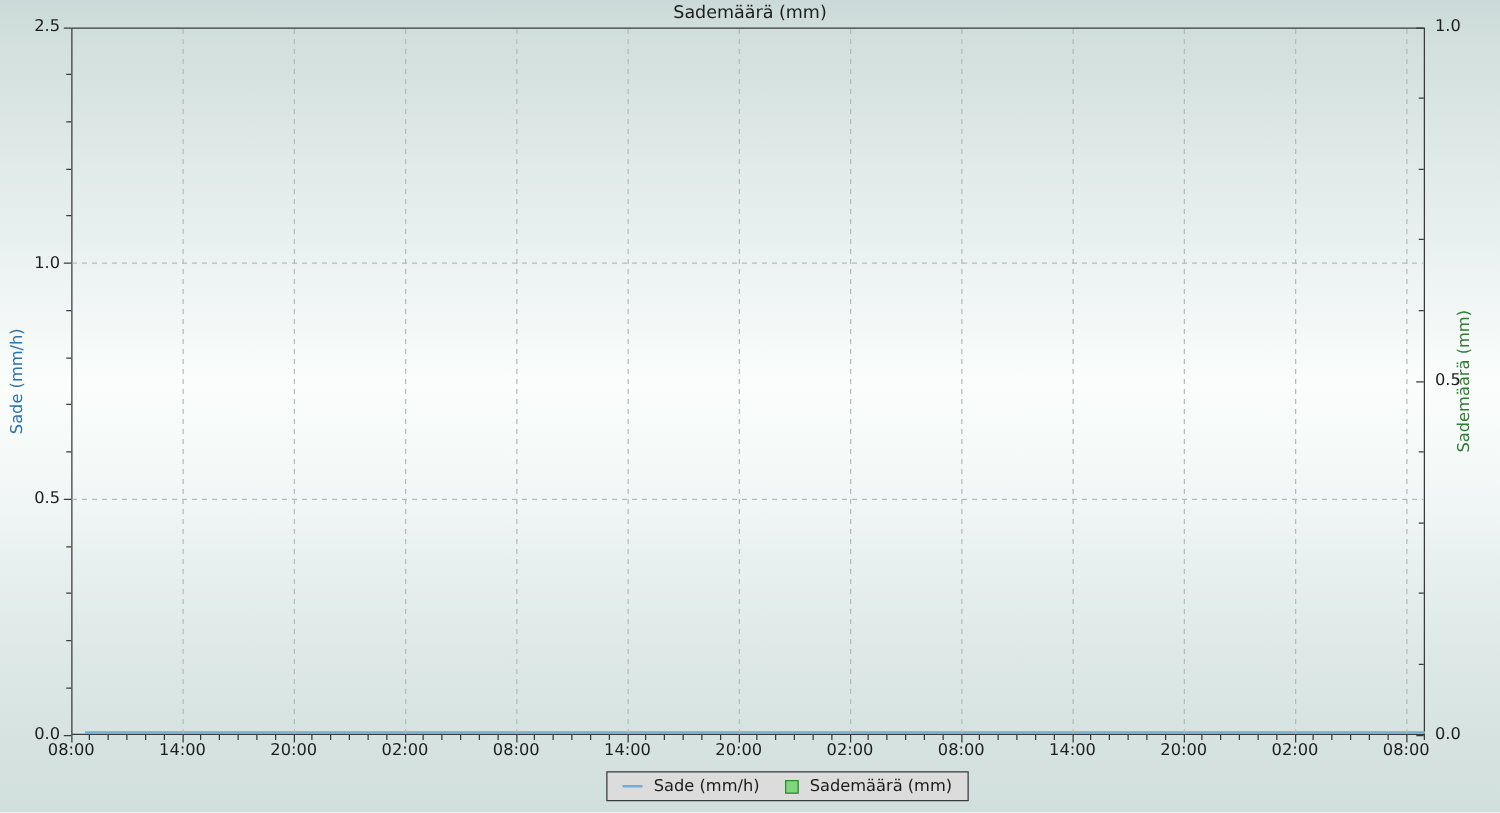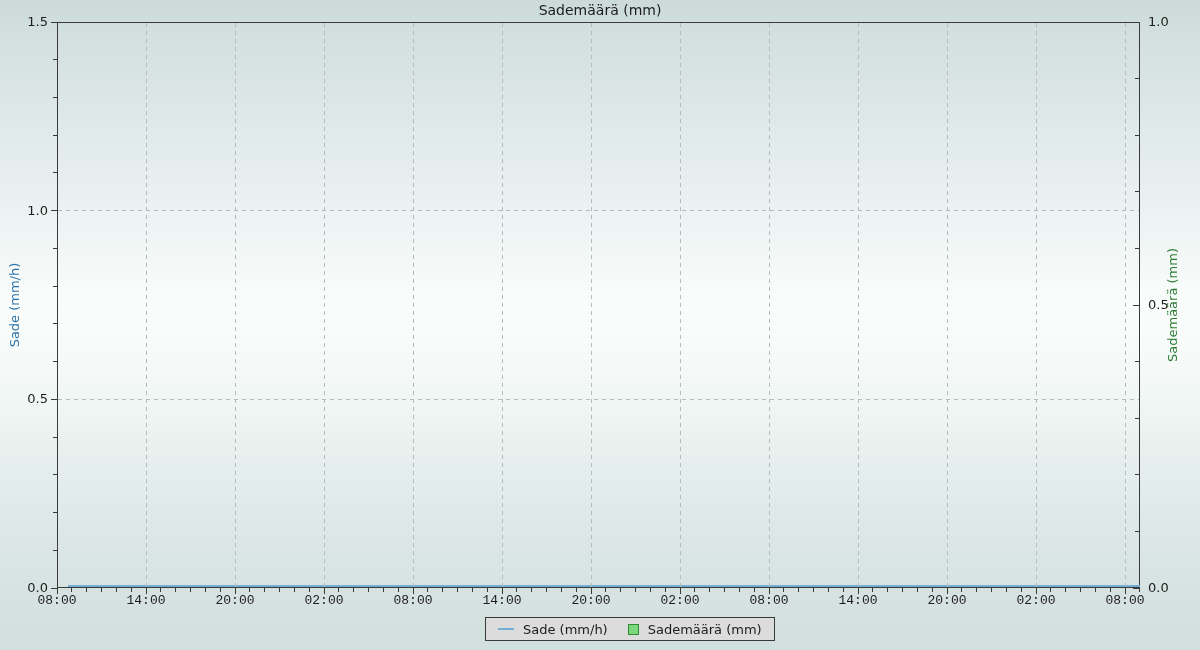--- a/index.html
+++ b/index.html
@@ -20,21 +20,21 @@
   }
   #plot-area{
     position:absolute;left:57px;top:22px;width:1083px;height:566px;
     border:1px solid #3a3a3a;box-sizing:border-box;
   }
   .gl-v{position:absolute;width:1px;
     background:repeating-linear-gradient(to bottom,#b5bbba 0 4px,transparent 4px 8px);}
   .gl-h{position:absolute;height:1px;
     background:repeating-linear-gradient(to right,#b5bbba 0 4px,transparent 4px 8px);}
   .tick{position:absolute;background:#3a3a3a;}
-  .xlab{position:absolute;width:60px;text-align:center;font-size:13px;color:#1e1e1e;font-family:Liberation Mono, monospace;}
+  .xlab{position:absolute;width:60px;text-align:center;font-size:13px;color:#1e1e1e;}
   .ylab-l{position:absolute;left:0;width:48px;text-align:right;font-size:13px;color:#1e1e1e;height:16px;line-height:16px;}
   .ylab-r{position:absolute;left:1148px;width:50px;text-align:left;font-size:13px;color:#1e1e1e;height:16px;line-height:16px;}
   .axis-title{position:absolute;white-space:nowrap;font-size:13px;
     transform:translate(-50%,-50%) rotate(-90deg);}
   #left-axis-title{left:14px;top:305px;color:#2e73a8;}
   #right-axis-title{left:1172px;top:305px;color:#2e7d32;}
   #sade-zero-line{position:absolute;left:68px;top:585px;width:1072px;height:2px;background:#72aed6;}
   #legend{
     position:absolute;left:485px;top:617px;height:24px;box-sizing:border-box;
     display:inline-flex;align-items:center;gap:20px;padding:0 12px;
@@ -160,21 +160,21 @@
     <div class="tick" style="left: 1050.33px; top: 588px; width: 1px; height: 4px;"></div>
     <div class="tick" style="left: 1065.17px; top: 588px; width: 1px; height: 4px;"></div>
     <div class="tick" style="left: 1080px; top: 588px; width: 1px; height: 4px;"></div>
     <div class="tick" style="left: 1094.83px; top: 588px; width: 1px; height: 4px;"></div>
     <div class="tick" style="left: 1109.67px; top: 588px; width: 1px; height: 4px;"></div>
     <div class="tick" style="left: 1124.5px; top: 588px; width: 1px; height: 6px;"></div>
     <div class="xlab" style="left: 1095px; top: 593px;">08:00</div>
     <div class="gl-v" style="left: 1124.5px; top: 23px; height: 564px;"></div>
     <div class="tick" style="left: 1139.33px; top: 588px; width: 1px; height: 4px;"></div>
     <div class="tick" style="left: 51px; top: 21.5px; width: 6px; height: 1px;"></div>
-    <div class="ylab-l" style="top: 14px;">1.5</div>
+    <div class="ylab-l" style="top: 14px;">2.5</div>
     <div class="tick" style="left: 53px; top: 59.2333px; width: 4px; height: 1px;"></div>
     <div class="tick" style="left: 53px; top: 96.9667px; width: 4px; height: 1px;"></div>
     <div class="tick" style="left: 53px; top: 134.7px; width: 4px; height: 1px;"></div>
     <div class="tick" style="left: 53px; top: 172.433px; width: 4px; height: 1px;"></div>
     <div class="tick" style="left: 51px; top: 210.167px; width: 6px; height: 1px;"></div>
     <div class="ylab-l" style="top: 202.667px;">1.0</div>
     <div class="gl-h" style="left: 58px; top: 210.167px; width: 1081px;"></div>
     <div class="tick" style="left: 53px; top: 247.9px; width: 4px; height: 1px;"></div>
     <div class="tick" style="left: 53px; top: 285.633px; width: 4px; height: 1px;"></div>
     <div class="tick" style="left: 53px; top: 323.367px; width: 4px; height: 1px;"></div>

